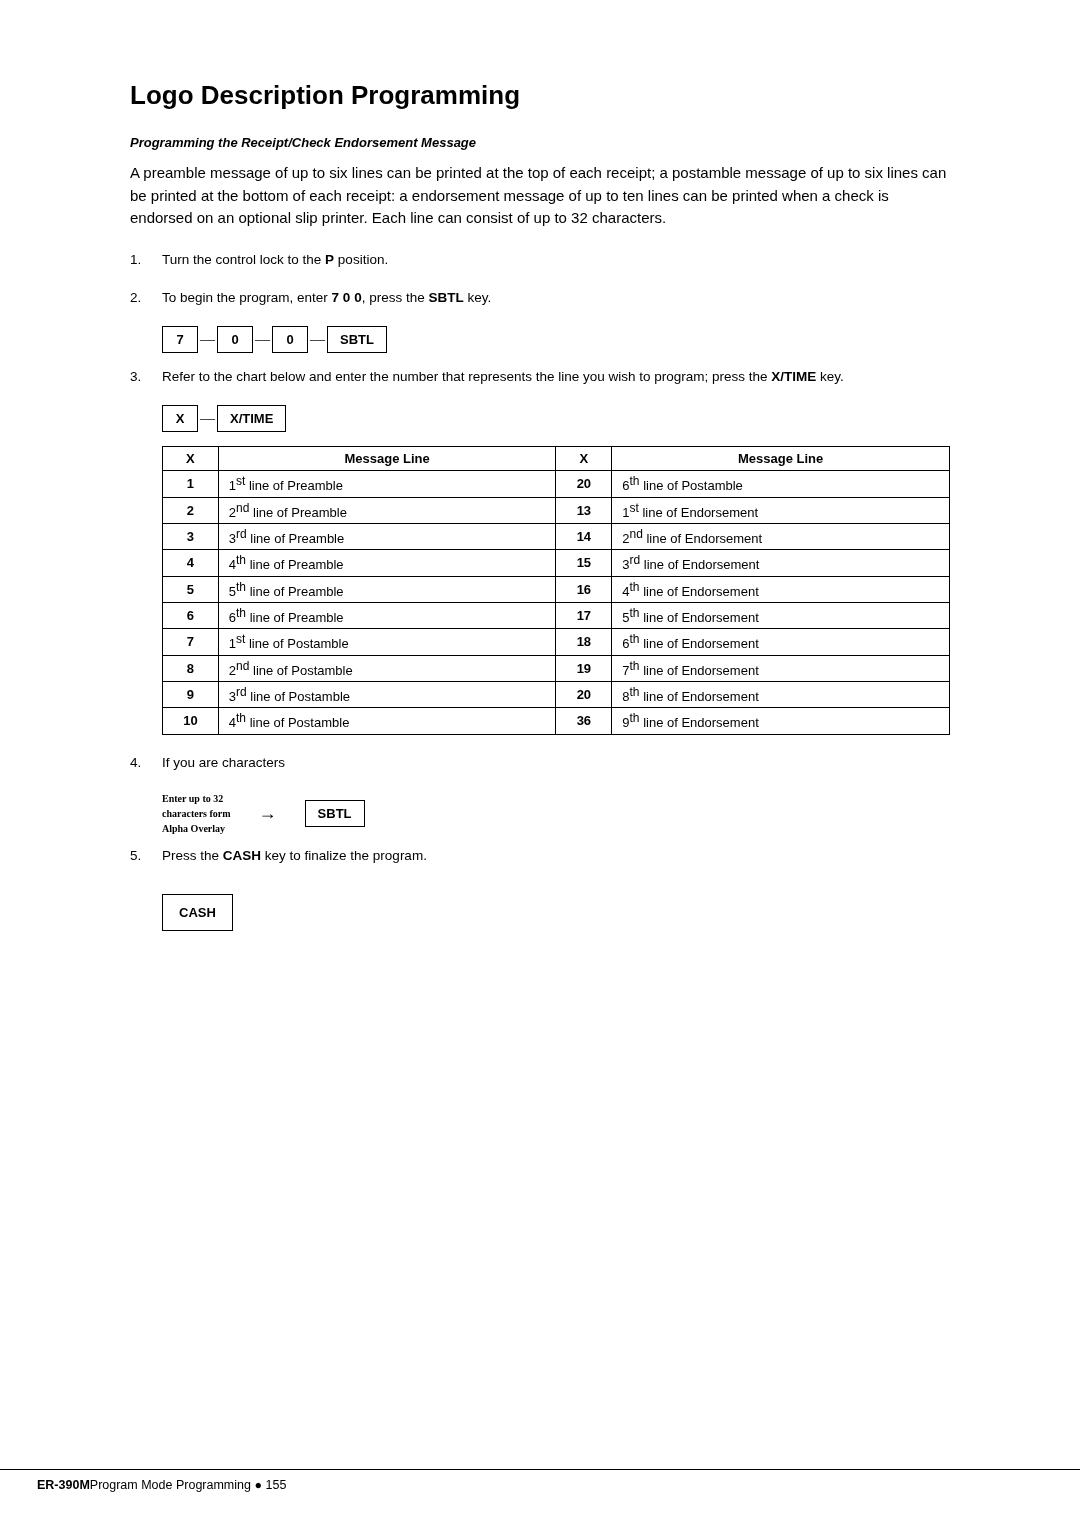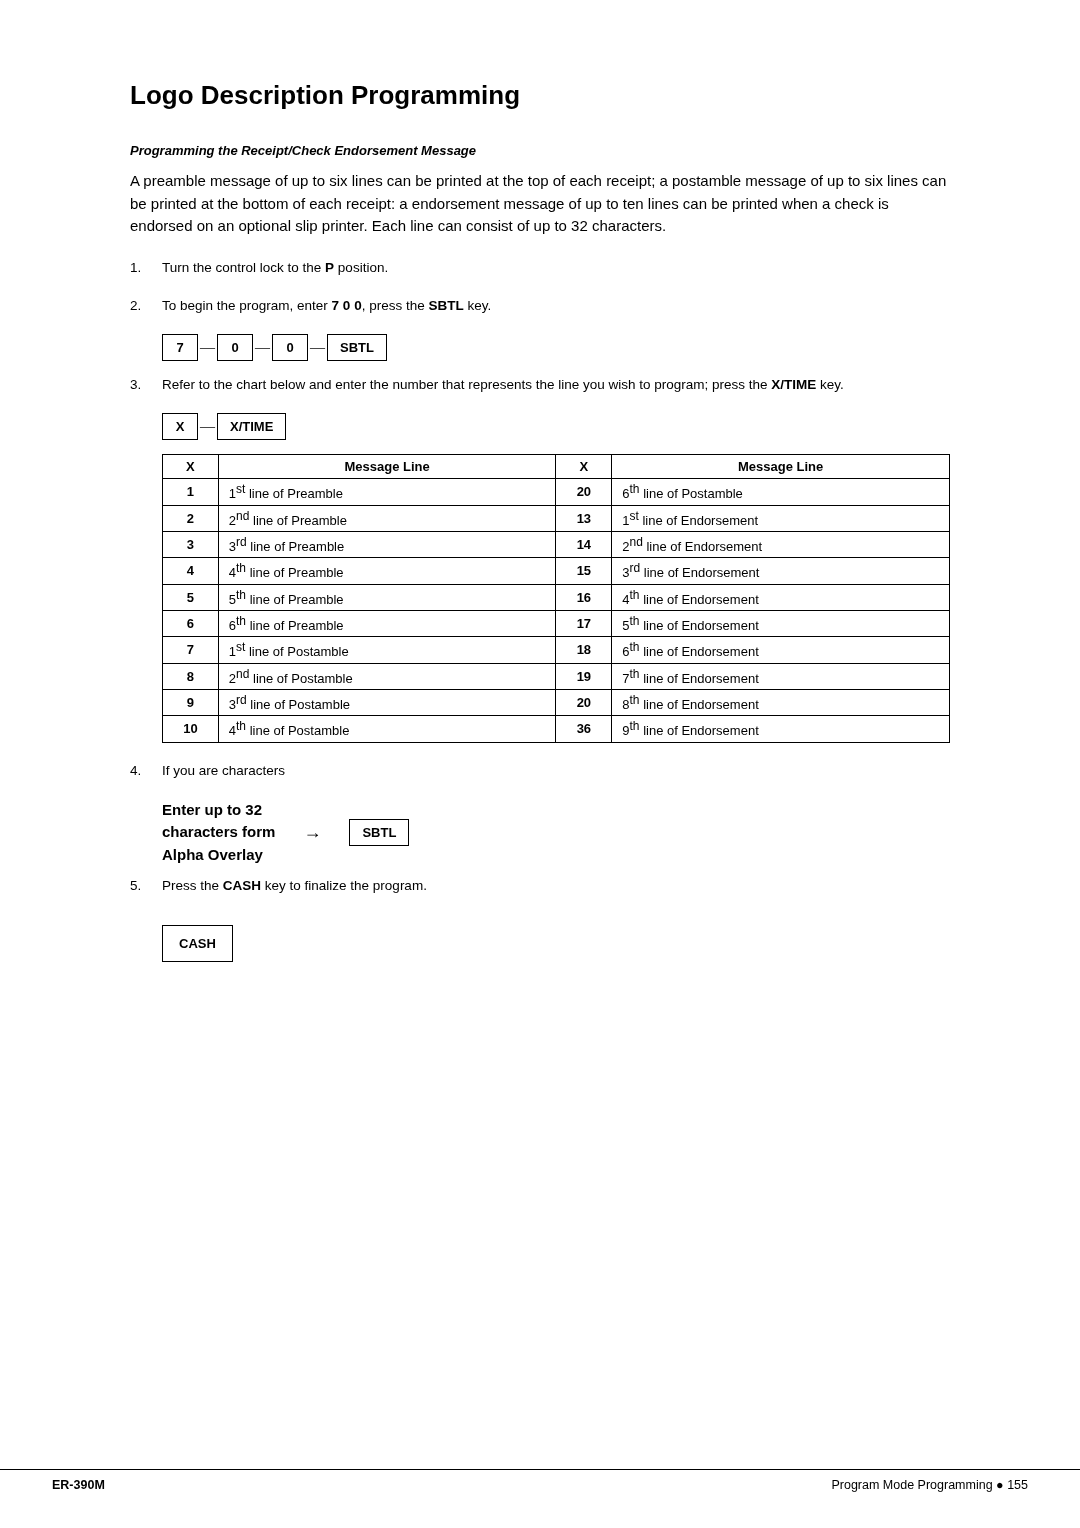--- a/index.html
+++ b/index.html
@@ -15,21 +15,21 @@
     .page {
       width: 1080px;
       min-height: 1528px;
       background: #fff;
       padding: 80px 130px 80px 130px;
       position: relative;
     }
     .page-title {
       font-size: 26px;
       font-weight: bold;
-      margin-bottom: 32px;
+      margin-bottom: 24px;
       font-family: Arial, sans-serif;
     }
     .section-title {
       font-size: 13px;
       font-weight: bold;
       font-style: italic;
       margin-bottom: 12px;
       font-family: Arial, sans-serif;
     }
     .body-text {
@@ -119,46 +119,45 @@
     }
     .bold { font-weight: bold; }
     
     .alpha-group {
       display: flex;
       align-items: center;
       margin: 10px 0 10px 32px;
       gap: 20px;
     }
     .alpha-text {
-      font-family: Liberation Sans, sans-serif;
-      font-size: 15px;
+      font-family: Liberation Serif, serif;
+      font-size: 10px;
       font-weight: bold;
       line-height: 1.5;
     }
     .arrow-right {
       font-size: 18px;
       margin: 0 8px;
     }
     
     .footer {
       position: absolute;
       bottom: 36px;
       left: 0;
       width: 100%;
       display: flex;
-      justify-content: space-between;
-      padding: 0 52px;
+      padding: 0 37px;
       font-family: Arial, sans-serif;
       font-size: 12.5px;
       font-weight: bold;
       border-top: 1px solid #000;
       padding-top: 8px;
     }
     .footer-left { font-weight: bold; }
-    .footer-right { font-weight: bold; margin-left: 37px; }
+    .footer-right { font-weight: bold; }
     .footer-right span { font-weight: normal; }
     .cash-key {
       border: 1.5px solid #000;
       padding: 10px 16px;
       font-size: 13px;
       font-weight: bold;
       font-family: Arial, sans-serif;
       display: inline-block;
       margin: 10px 0 10px 32px;
     }

